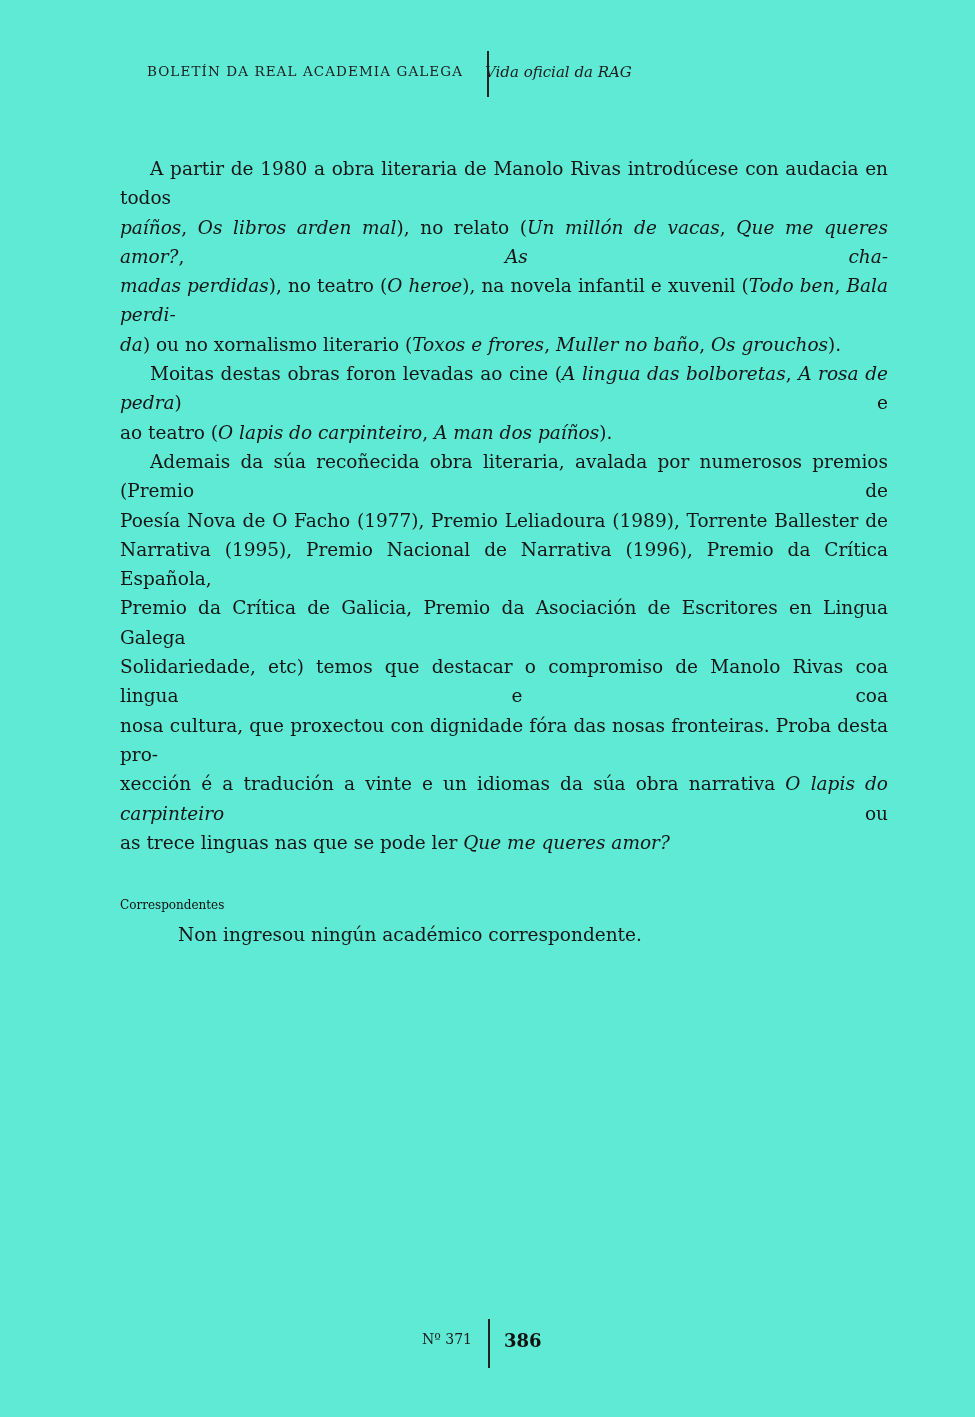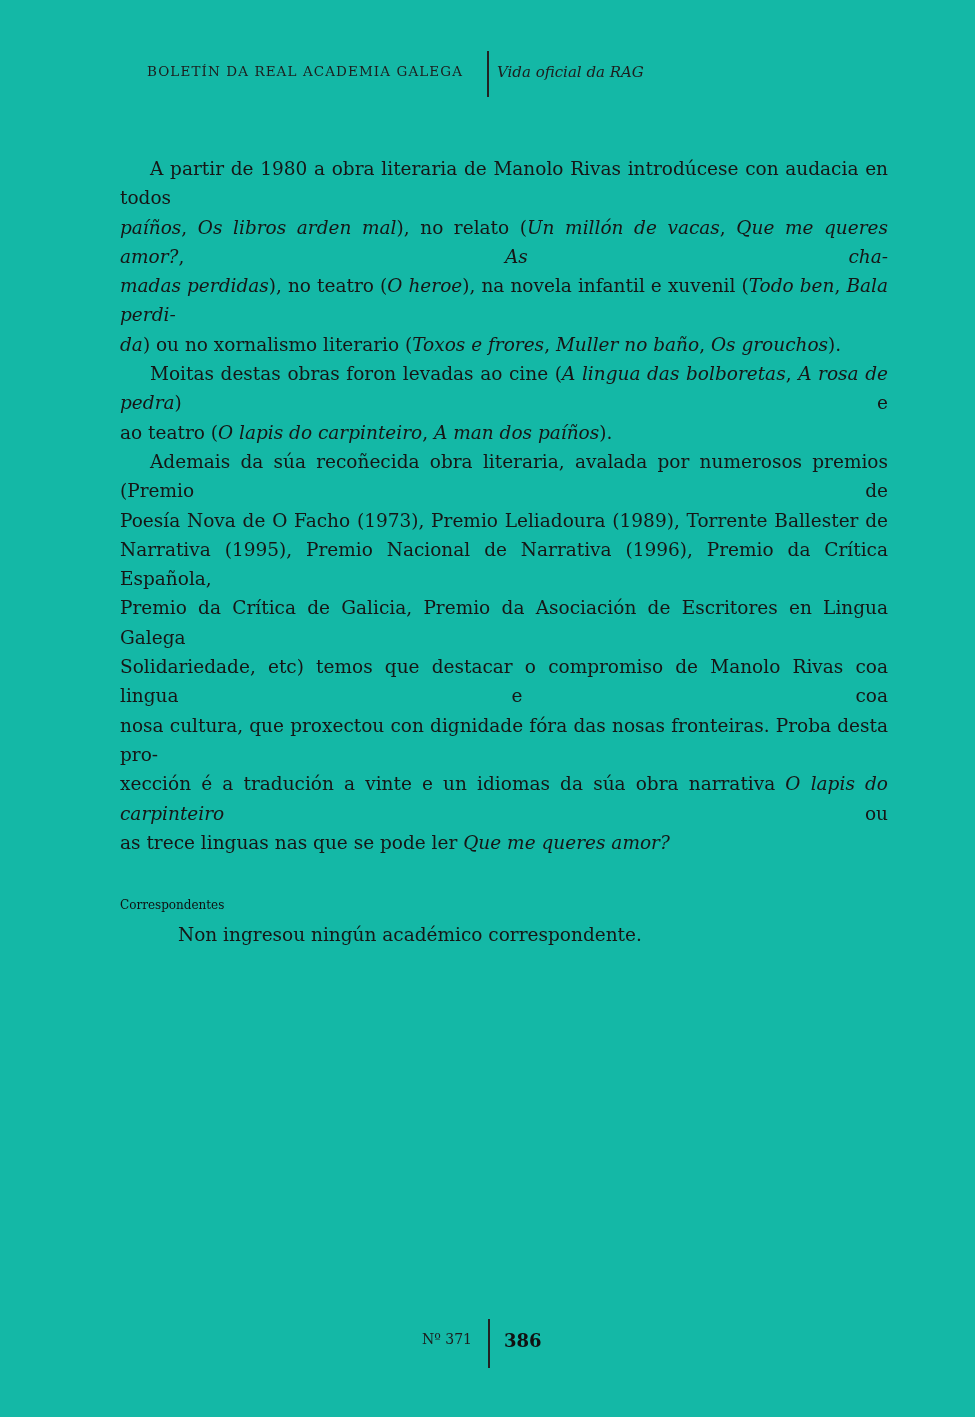--- a/index.html
+++ b/index.html
@@ -4,21 +4,21 @@
 <style>
   html, body {
     margin: 0;
     padding: 0;
     background: #ffffff;
   }
   .page {
     position: relative;
     width: 975px;
     height: 1417px;
-    background: #14b8a6;
+    background: #5eead4;
     font-family: "DejaVu Serif", "Liberation Serif", serif;
     color: #161616;
     overflow: hidden;
   }
 
   
   .header-journal {
     position: absolute;
     top: 63px;
     right: 512px;
@@ -30,21 +30,21 @@
   .header-divider {
     position: absolute;
     left: 487px;
     top: 51px;
     width: 1.5px;
     height: 46px;
     background: #222222;
   }
   .header-section {
     position: absolute;
-    left: 497px;
+    left: 485px;
     top: 63px;
     font-style: italic;
     font-size: 15px;
     white-space: nowrap;
     color: #1d1d1d;
   }
 
   
   .main {
     position: absolute;
@@ -118,21 +118,21 @@
           <div class="line just"><span class="it">paíños</span><span>, </span><span class="it">Os libros arden mal</span><span>), no relato (</span><span class="it">Un millón de vacas</span><span>, </span><span class="it">Que me queres amor?</span><span>, </span><span class="it">As cha-</span></div>
           <div class="line just"><span class="it">madas perdidas</span><span>), no teatro (</span><span class="it">O heroe</span><span>), na novela infantil e xuvenil (</span><span class="it">Todo ben</span><span>, </span><span class="it">Bala perdi-</span></div>
           <div class="line"><span class="it">da</span><span>) ou no xornalismo literario (</span><span class="it">Toxos e frores</span><span>, </span><span class="it">Muller no baño</span><span>, </span><span class="it">Os grouchos</span><span>).</span></div>
         </div>
         <div class="paragraph">
           <div class="line just indent"><span>Moitas destas obras foron levadas ao cine (</span><span class="it">A lingua das bolboretas</span><span>, </span><span class="it">A rosa de pedra</span><span>) e</span></div>
           <div class="line"><span>ao teatro (</span><span class="it">O lapis do carpinteiro</span><span>, </span><span class="it">A man dos paíños</span><span>).</span></div>
         </div>
         <div class="paragraph">
           <div class="line just indent"><span>Ademais da súa recoñecida obra literaria, avalada por numerosos premios (Premio de</span></div>
-          <div class="line just"><span>Poesía Nova de O Facho (1973), Premio Leliadoura (1989), Torrente Ballester de</span></div>
+          <div class="line just"><span>Poesía Nova de O Facho (1977), Premio Leliadoura (1989), Torrente Ballester de</span></div>
           <div class="line just"><span>Narrativa (1995), Premio Nacional de Narrativa (1996), Premio da Crítica Española,</span></div>
           <div class="line just"><span>Premio da Crítica de Galicia, Premio da Asociación de Escritores en Lingua Galega</span></div>
           <div class="line just"><span>Solidariedade, etc) temos que destacar o compromiso de Manolo Rivas coa lingua e coa</span></div>
           <div class="line just"><span>nosa cultura, que proxectou con dignidade fóra das nosas fronteiras. Proba desta pro-</span></div>
           <div class="line just"><span>xección é a tradución a vinte e un idiomas da súa obra narrativa </span><span class="it">O lapis do carpinteiro</span><span> ou</span></div>
           <div class="line"><span>as trece linguas nas que se pode ler </span><span class="it">Que me queres amor?</span></div>
         </div>
       </div>
 
     <div class="corresp">

